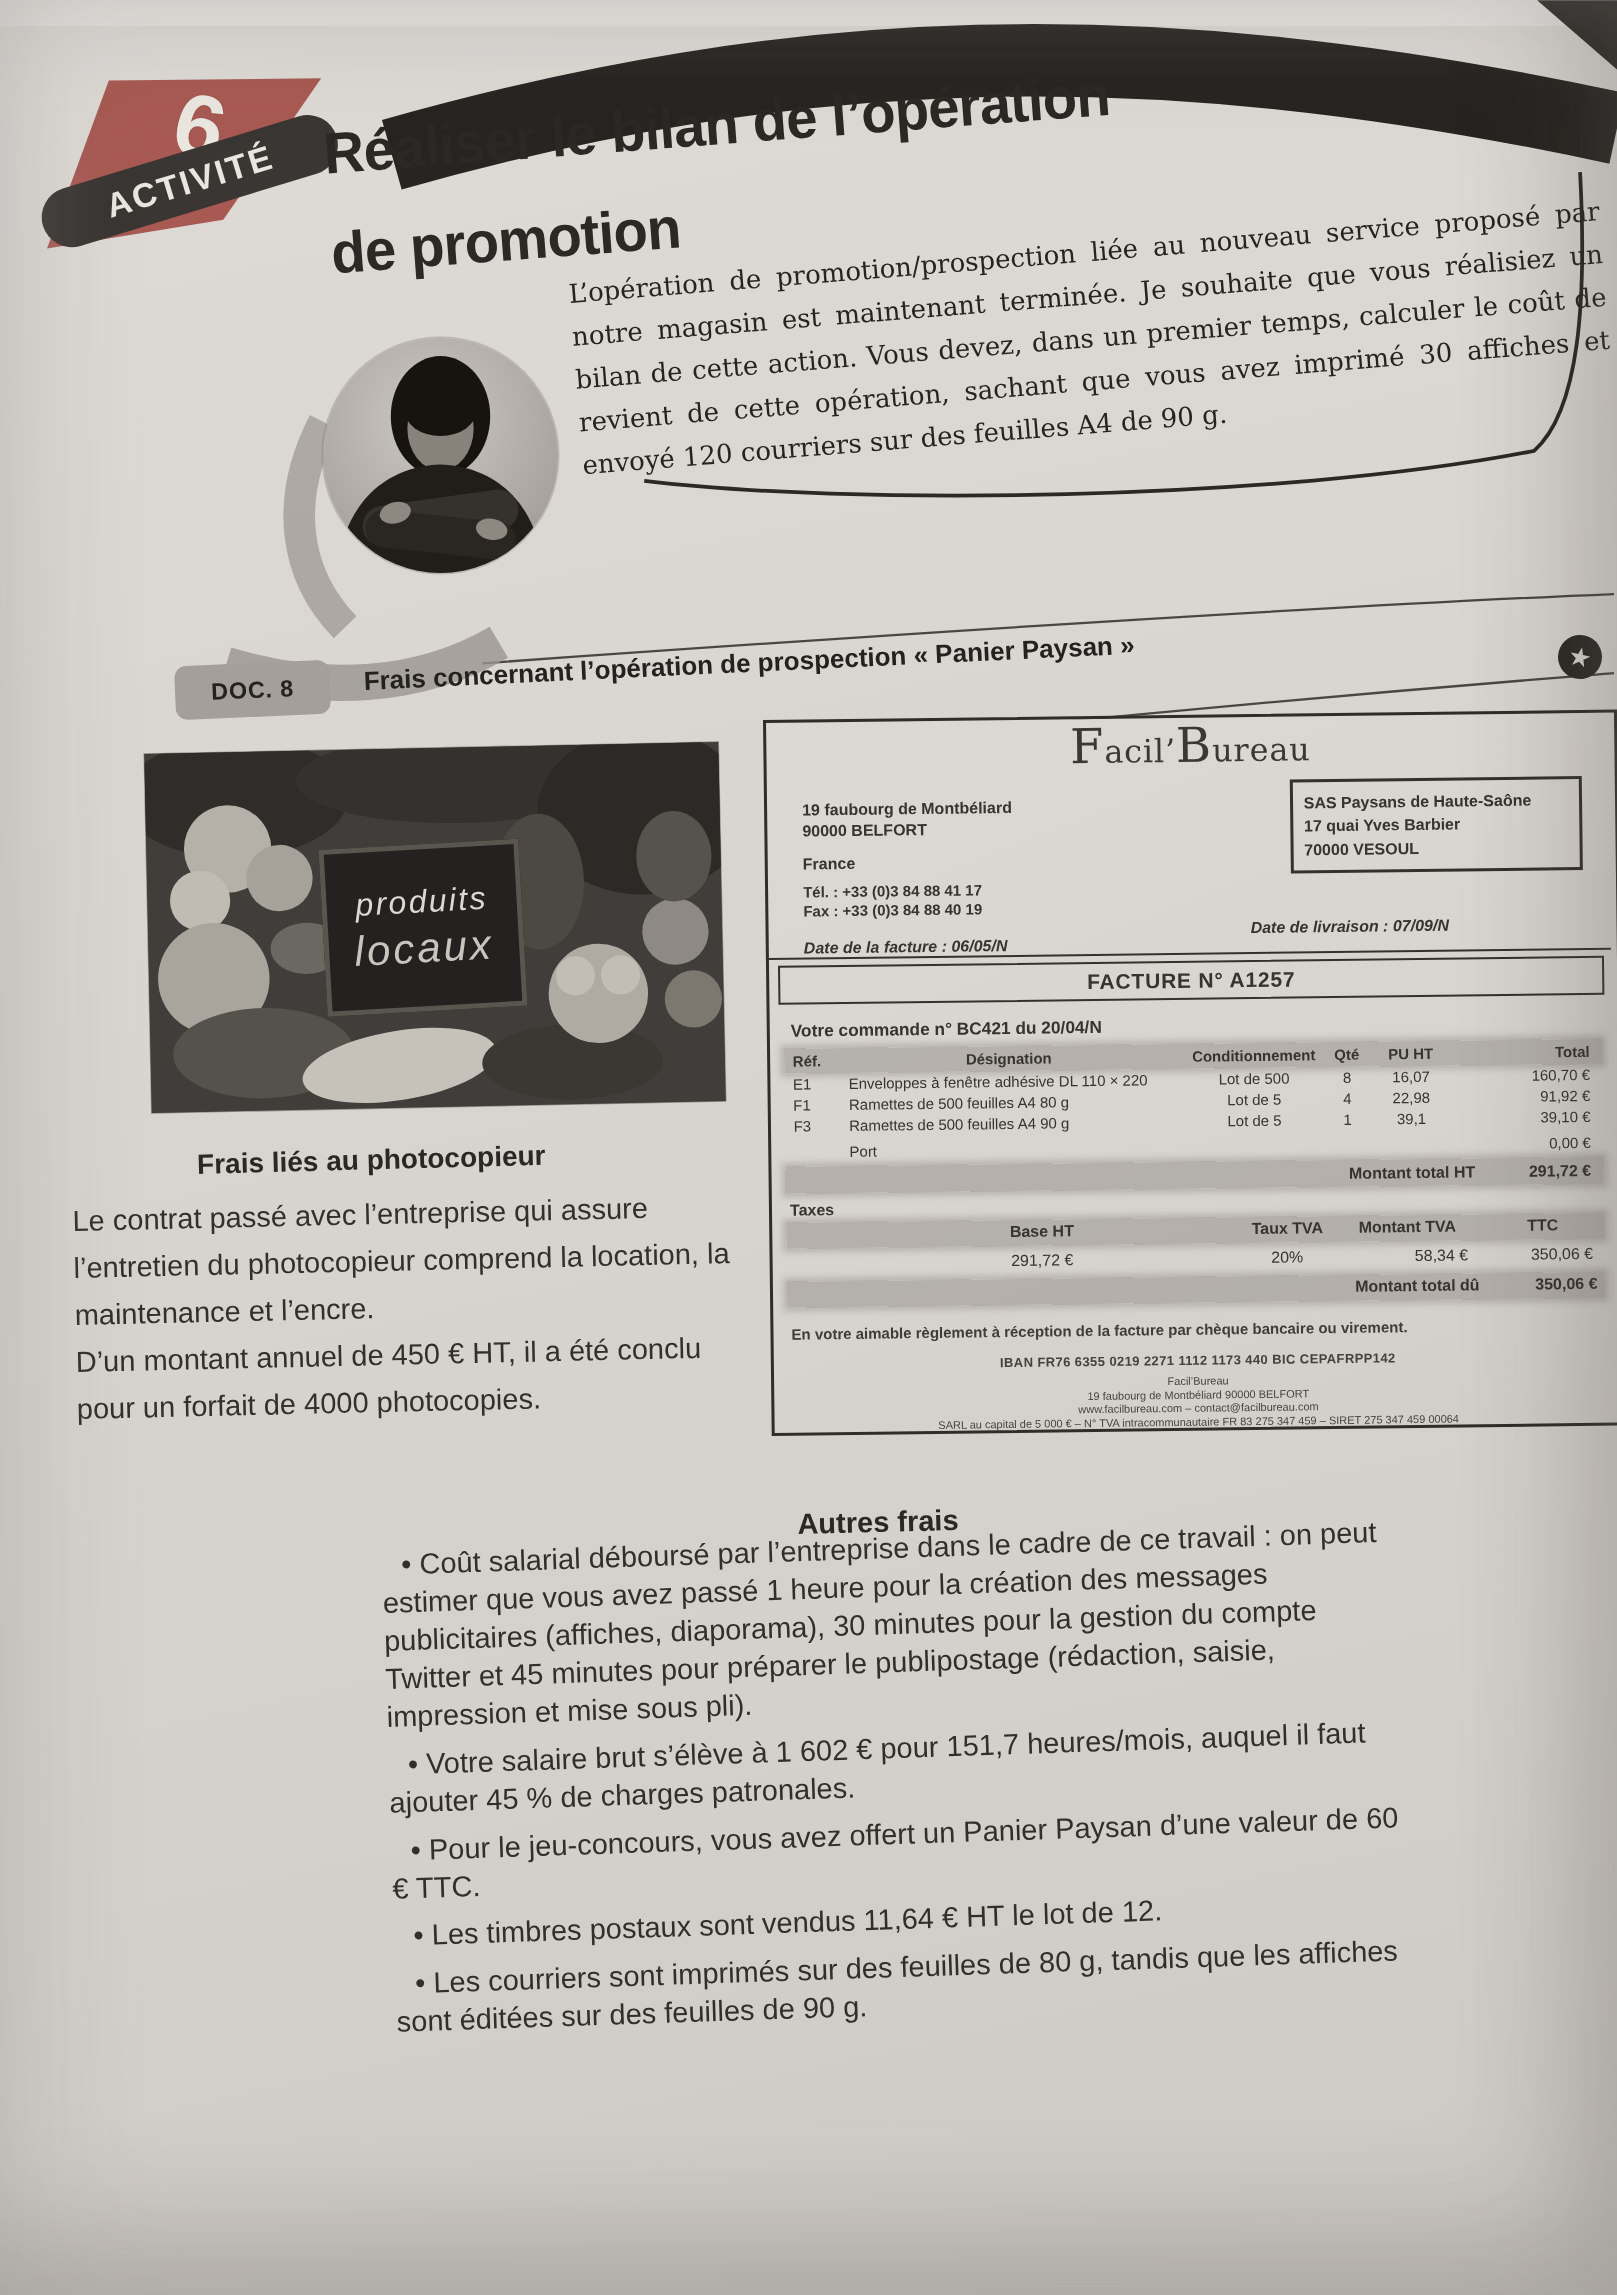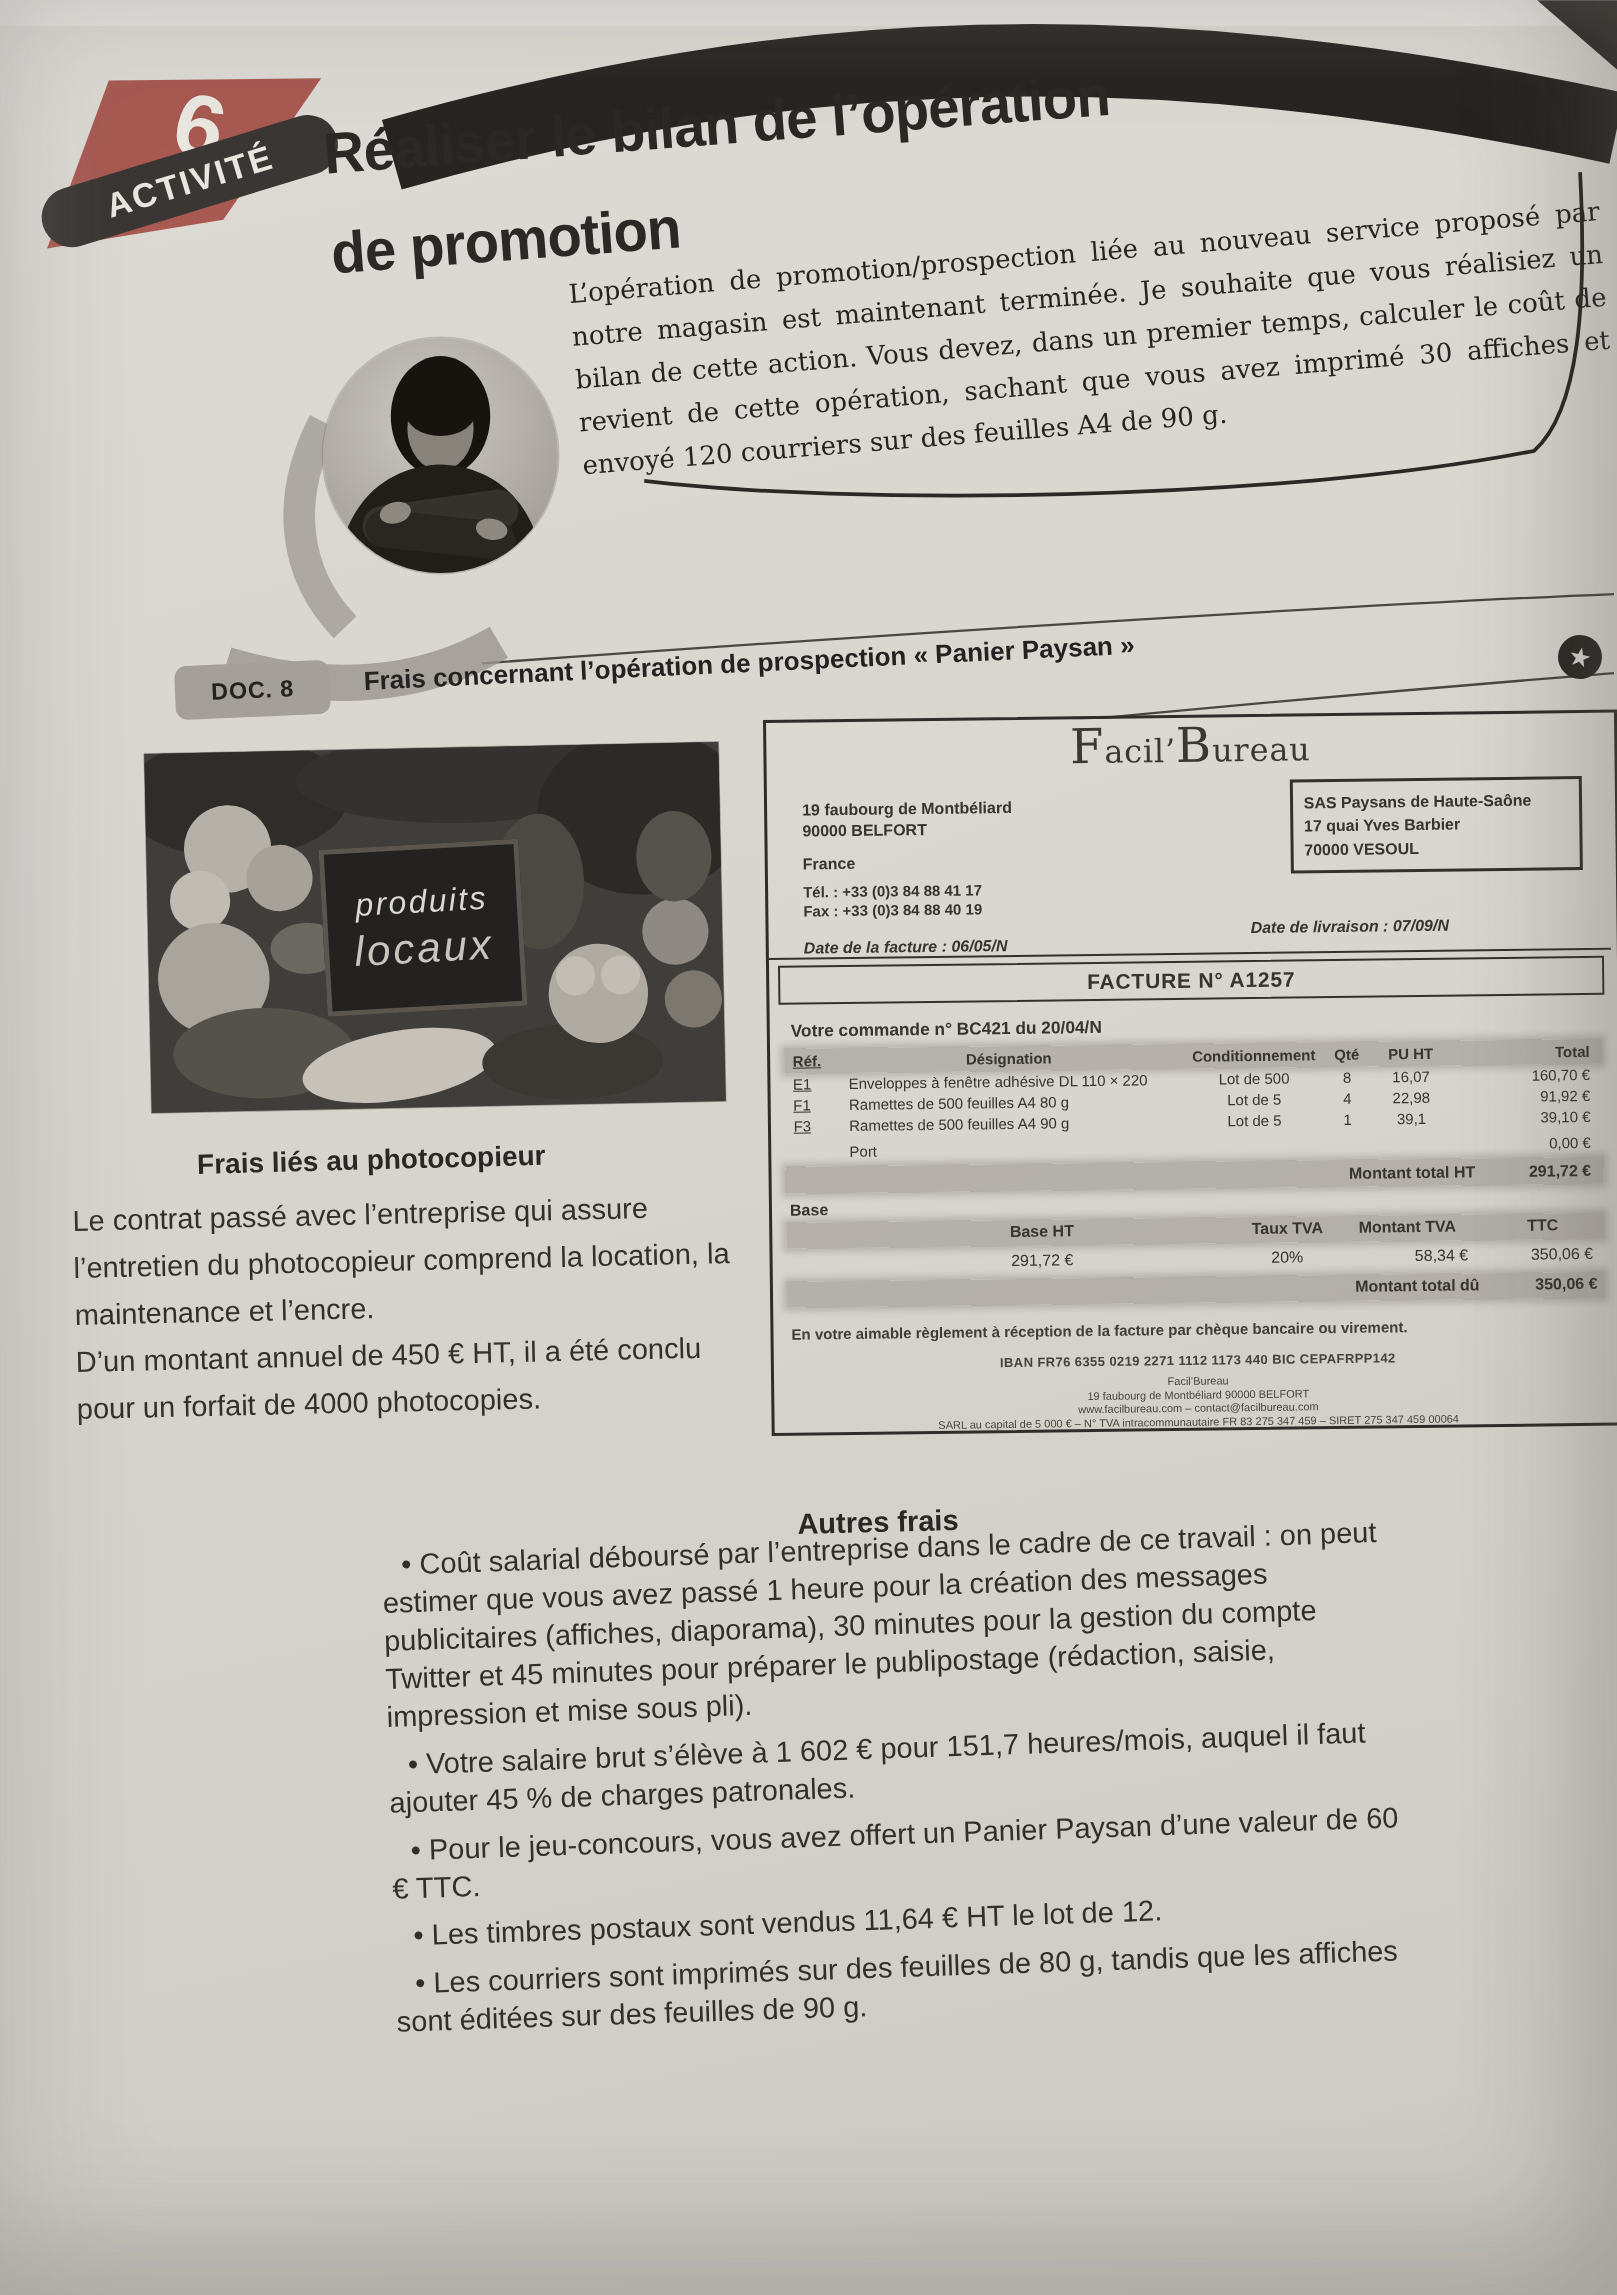--- a/index.html
+++ b/index.html
@@ -72,21 +72,21 @@
   .client{left:523px;top:63px;width:265px;border:3px solid #34302c;padding:9px 10.6px;font-weight:bold;font-size:16px;line-height:23.4px;}
   .deldate{left:482px;top:202px;font-style:italic;font-weight:bold;font-size:16px;}
   .fbar-line{left:0;top:235px;width:842px;border-top:2.3px solid #34302c;}
   .fbar{left:9px;top:243px;width:822px;height:35px;border:2.3px solid #34302c;display:flex;align-items:center;justify-content:center;
     font-weight:bold;font-size:21px;letter-spacing:0.8px;}
   .orderref{left:21px;top:298px;font-weight:bold;font-size:17.3px;}
   .shade{background:rgba(146,141,134,.5);box-shadow:0 0 6.8px 3.8px rgba(146,141,134,.45);}
   .tbl{left:13.6px;top:326px;width:818px;}
   .trow{display:grid;grid-template-columns:51px 348px 142px 44px 84px 1fr;align-items:center;}
   .thead{height:25px;font-weight:bold;font-size:15px;}
-  .trow .c1{padding-left:9px;text-decoration:underline;} .trow .c2{padding-left:13.6px;} .trow .c3{text-align:center;}
+  .trow .c1{padding-left:9px;} .trow .c2{padding-left:13.6px;} .trow .c3{text-align:center;}
   .trow .c4{text-align:center;} .trow .c5{text-align:center;} .trow .c6{text-align:right;padding-right:12px;}
   .thead .c2{text-align:center;padding-left:0;}
   .titem{height:21px;font-size:15px;}
   .port{height:22.6px;font-size:15px;margin-top:4.5px;}
   .totrow{display:grid;grid-template-columns:1fr 188px 128px;height:27px;align-items:center;font-weight:bold;font-size:16px;margin-top:3px;}
   .totrow .lab{grid-column:2;text-align:right;}
   .totrow .val{grid-column:3;text-align:right;padding-right:12px;}
   .taxlab{left:18px;top:479px;font-weight:bold;font-size:16px;}
   .taxrow{left:13.6px;width:818px;height:26px;}
   .taxrow span{position:absolute;top:3px;}
@@ -270,21 +270,21 @@
           <span class="c4"></span>
           <span class="c5"></span>
         <span class="c6">0,00 €</span>
       </div>
       <div class="totrow shade">
         <span class="lab">Montant total HT</span>
         <span class="val">291,72 €</span>
       </div>
     </div>
 
-    <div class="abs taxlab">Base</div>
+    <div class="abs taxlab">Taxes</div>
 
     <div class="abs taxrow shade" style="top:500px;">
       <span class="th-base">Base HT</span>
       <span class="th-rate">Taux TVA</span>
       <span class="th-amt">Montant TVA</span>
       <span class="th-ttc">TTC</span>
     </div>
     <div class="abs taxrow" style="top:529px;">
       <span class="tv-base">291,72 €</span>
       <span class="tv-rate">20%</span>

